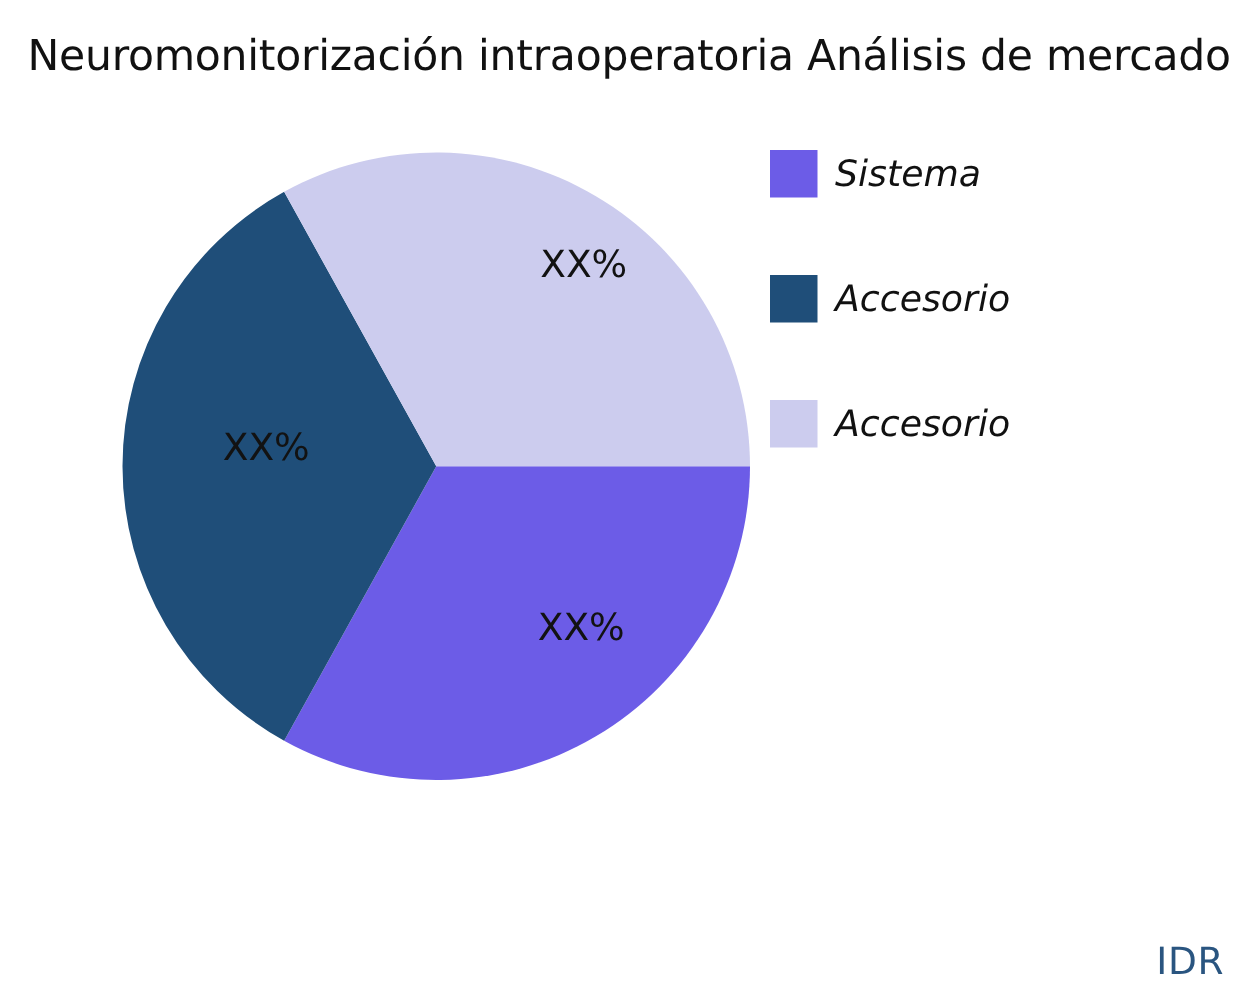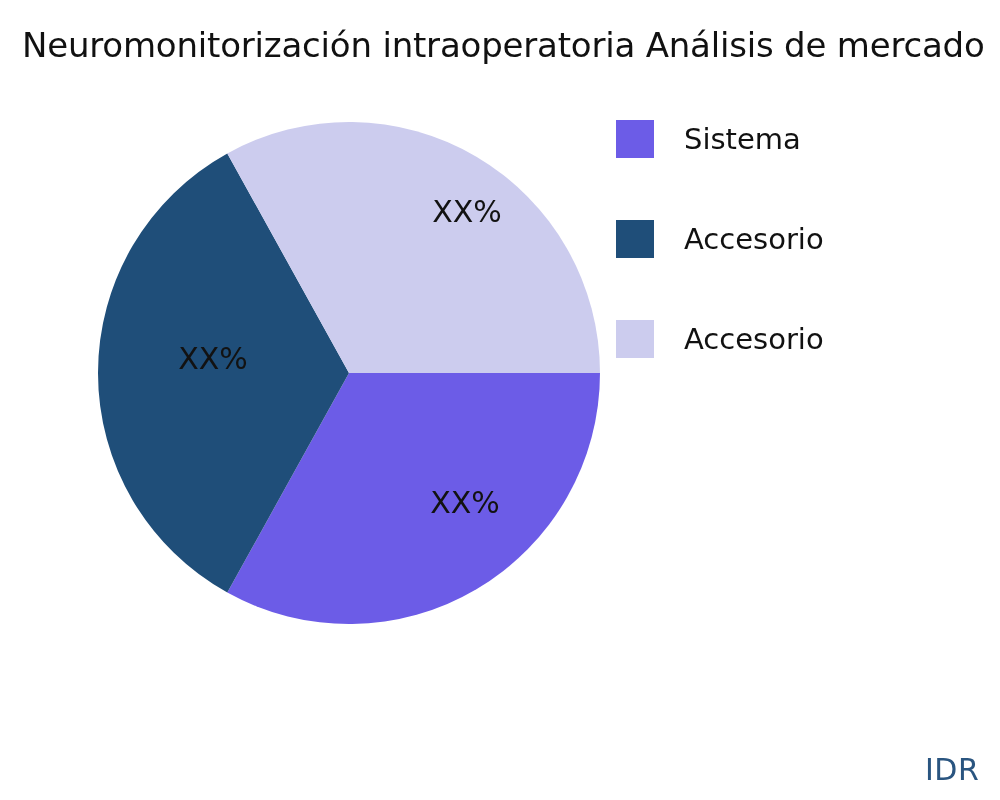--- a/index.html
+++ b/index.html
@@ -66,28 +66,29 @@
   }
   .legend-swatch {
     position: absolute;
     left: 0;
     top: 19px;
     width: 38px;
     height: 38px;
   }
   .legend-label {
     position: absolute;
-    left: 68px;
+    left: 52px;
     top: 19px;
     height: 38px;
     line-height: 38px;
     font-family: "DejaVu Sans", sans-serif;
     font-size: 29px;
     color: #111111;
     white-space: nowrap;
+    font-style: italic;
   }
 
   
   #watermark {
     position: absolute;
     left: 925px;
     top: 752px;
     width: 200px;
     white-space: nowrap;
     font-family: "DejaVu Sans", sans-serif;

